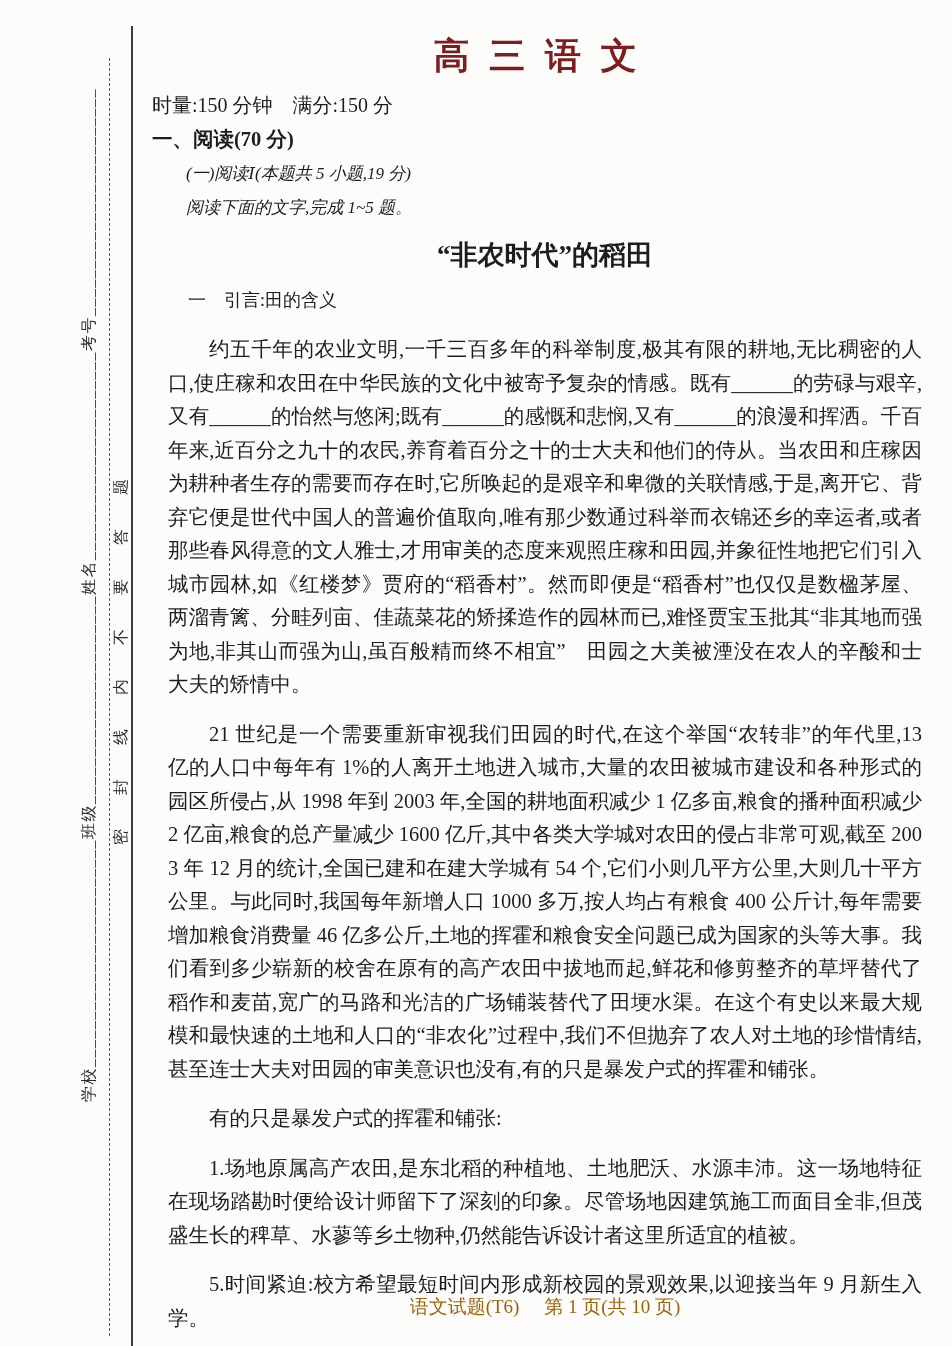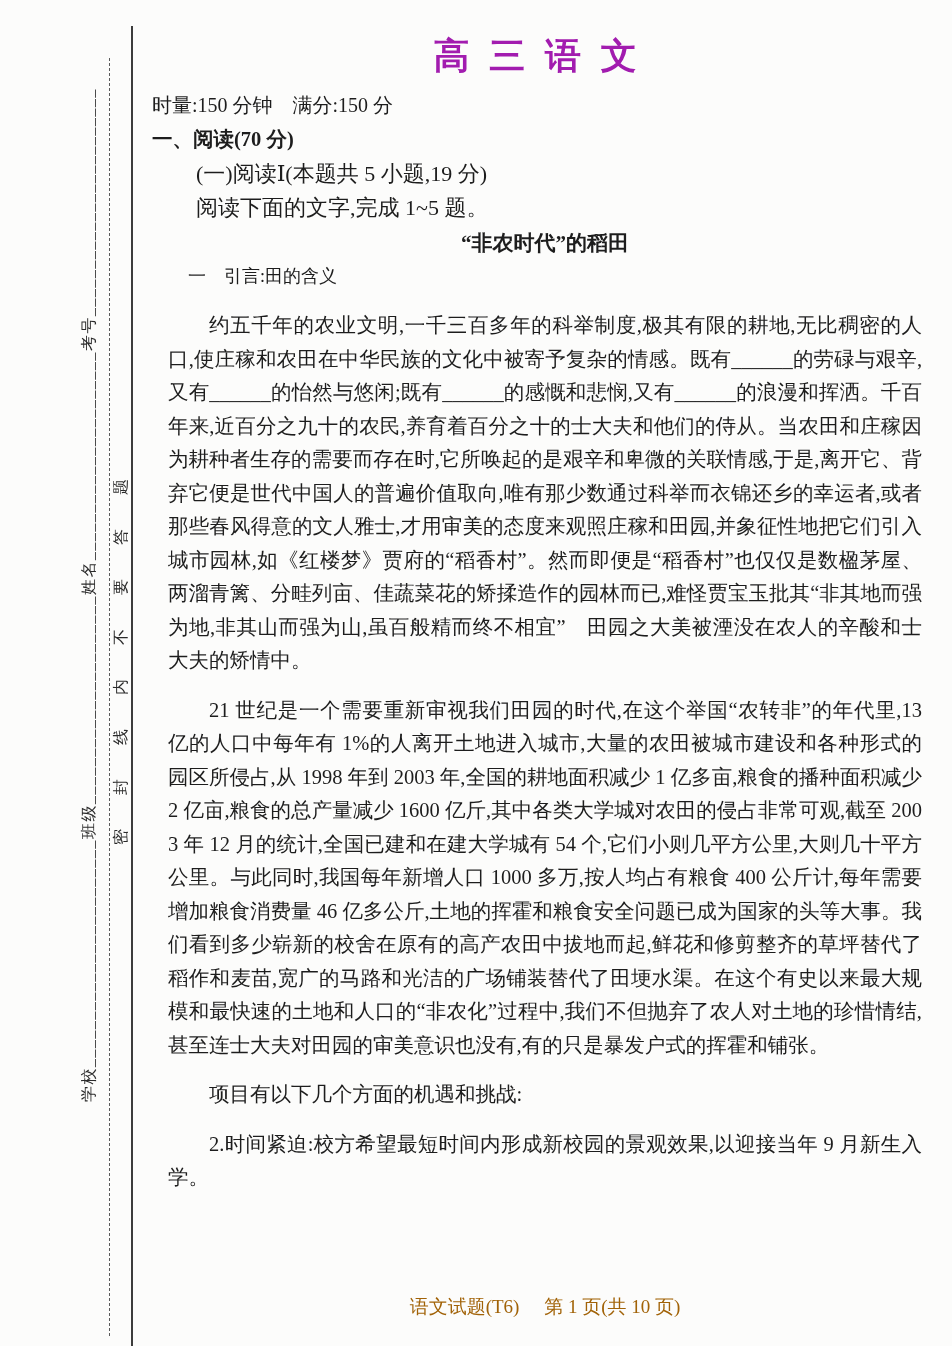--- a/index.html
+++ b/index.html
@@ -35,32 +35,32 @@
     font-size:16px; letter-spacing:34px;
     white-space:nowrap; text-align:center; color:#2a2a2a;
   }
   
   .content {
     position:absolute; left:152px; top:0; width:786px;
   }
   .paper-title {
     margin:34px 0 0 0; text-align:center;
     font-size:36px; font-weight:bold; letter-spacing:0.55em;
-    line-height:44px; color:#a21caf;
+    line-height:44px; color:#7f1d1d;
   }
   .paper-meta {
     margin-top:10px; 
     font-size:20px; line-height:34px;
   }
   .sec-heading {
     font-size:20.5px; font-weight:bold; line-height:34.5px;
   }
-  .sub-line { font-size:22px; line-height:34.5px; text-indent:2em; }
+  .sub-line { font-size:17px; line-height:34.5px; text-indent:2em;font-style:italic; }
   .article-title {
-    margin:0; text-align:center; font-size:21px; font-weight:bold;
+    margin:12px; text-align:center; font-size:27px; font-weight:bold;
     line-height:34px;
   }
   .article-h { font-size:18px; line-height:33.5px; text-indent:2em; }
   p.body-p {
     margin:16px; font-size:20.5px; line-height:33.5px;
     text-align:justify; text-indent:2em;
     word-break:break-all;
   }
   .footer {
     position:absolute; left:152px; width:786px; top:1294px;
@@ -85,22 +85,23 @@
     <div class="sec-heading">一、阅读(70 分)</div>
     <div class="sub-line">(一)阅读Ⅰ(本题共 5 小题,19 分)</div>
     <div class="sub-line">阅读下面的文字,完成 1~5 题。</div>
 
     <h2 class="article-title">“非农时代”的稻田</h2>
     <div class="article-h">一　引言:田的含义</div>
 
     <p class="body-p">约五千年的农业文明,一千三百多年的科举制度,极其有限的耕地,无比稠密的人口,使庄稼和农田在中华民族的文化中被寄予复杂的情感。既有______的劳碌与艰辛,又有______的怡然与悠闲;既有______的感慨和悲悯,又有______的浪漫和挥洒。千百年来,近百分之九十的农民,养育着百分之十的士大夫和他们的侍从。当农田和庄稼因为耕种者生存的需要而存在时,它所唤起的是艰辛和卑微的关联情感,于是,离开它、背弃它便是世代中国人的普遍价值取向,唯有那少数通过科举而衣锦还乡的幸运者,或者那些春风得意的文人雅士,才用审美的态度来观照庄稼和田园,并象征性地把它们引入城市园林,如《红楼梦》贾府的“稻香村”。然而即便是“稻香村”也仅仅是数楹茅屋、两溜青篱、分畦列亩、佳蔬菜花的矫揉造作的园林而已,难怪贾宝玉批其“非其地而强为地,非其山而强为山,虽百般精而终不相宜”　田园之大美被湮没在农人的辛酸和士大夫的矫情中。</p>
     <p class="body-p">21 世纪是一个需要重新审视我们田园的时代,在这个举国“农转非”的年代里,13 亿的人口中每年有 1%的人离开土地进入城市,大量的农田被城市建设和各种形式的园区所侵占,从 1998 年到 2003 年,全国的耕地面积减少 1 亿多亩,粮食的播种面积减少 2 亿亩,粮食的总产量减少 1600 亿斤,其中各类大学城对农田的侵占非常可观,截至 2003 年 12 月的统计,全国已建和在建大学城有 54 个,它们小则几平方公里,大则几十平方公里。与此同时,我国每年新增人口 1000 多万,按人均占有粮食 400 公斤计,每年需要增加粮食消费量 46 亿多公斤,土地的挥霍和粮食安全问题已成为国家的头等大事。我们看到多少崭新的校舍在原有的高产农田中拔地而起,鲜花和修剪整齐的草坪替代了稻作和麦苗,宽广的马路和光洁的广场铺装替代了田埂水渠。在这个有史以来最大规模和最快速的土地和人口的“非农化”过程中,我们不但抛弃了农人对土地的珍惜情结,甚至连士大夫对田园的审美意识也没有,有的只是暴发户式的挥霍和铺张。</p>
 
-    <p class="body-p">项目有以下几个方面的机遇和挑战:</p>
-    <p class="body-p">2.时间紧迫:校方希望最短时间内形成新校园的景观效果,以迎接当年 9 月新生入学。</p>
+    <p class="body-p">有的只是暴发户式的挥霍和铺张:</p>
+    <p class="body-p">1.场地原属高产农田,是东北稻的种植地、土地肥沃、水源丰沛。这一场地特征在现场踏勘时便给设计师留下了深刻的印象。尽管场地因建筑施工而面目全非,但茂盛生长的稗草、水蓼等乡土物种,仍然能告诉设计者这里所适宜的植被。</p>
+    <p class="body-p">5.时间紧迫:校方希望最短时间内形成新校园的景观效果,以迎接当年 9 月新生入学。</p>
   </div>
 
   <div class="footer">
     <span>语文试题(T6)</span>
     <span>第 1 页(共 10 页)</span>
   </div>
 
 </div>
 
 </body></html>

